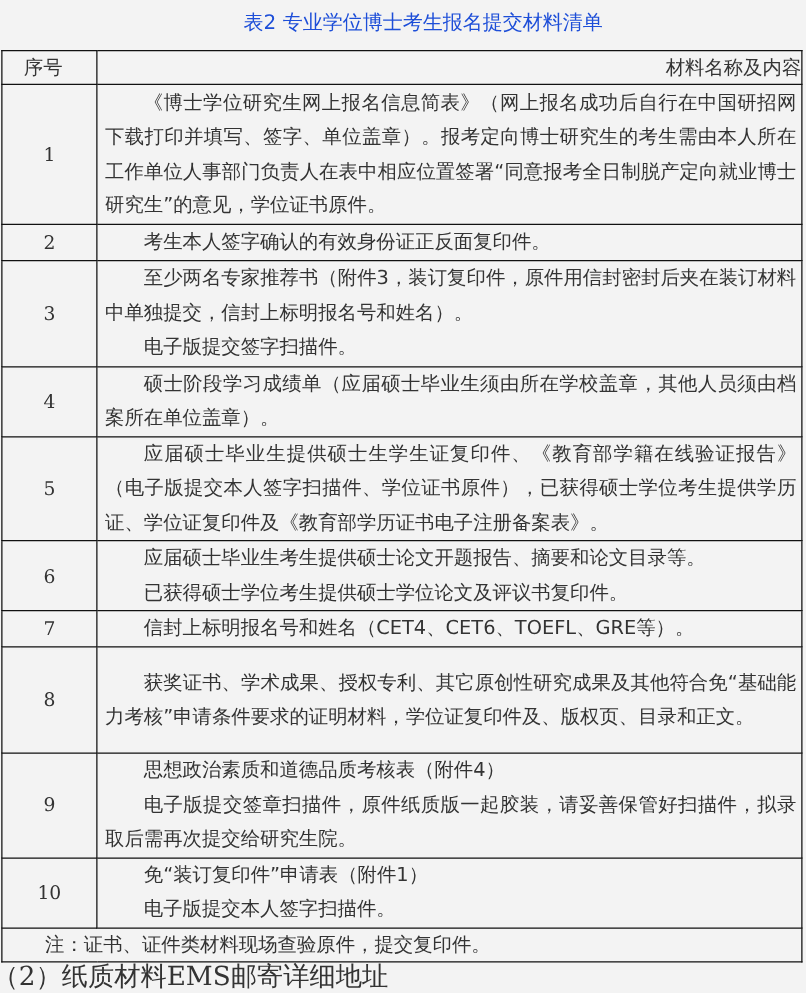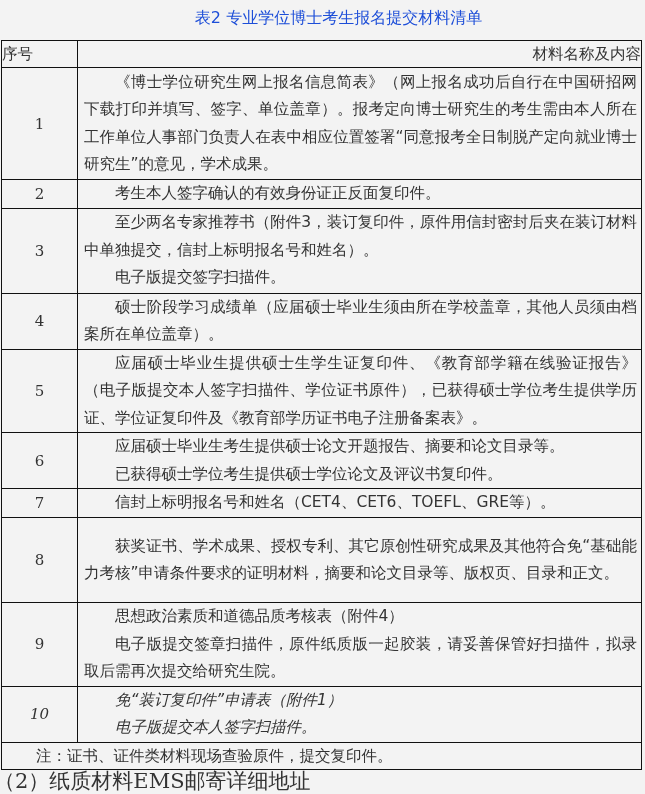--- a/index.html
+++ b/index.html
@@ -13,21 +13,21 @@
     position: absolute; top: 6px; left: 16px; width: 645px;
     text-align: center; font-size: 16px; line-height: 24px; color: #1d4ed8;
   }
   table {
     position: absolute; top: 40px; left: 1px;
     width: 641px; border-collapse: collapse;
     font-size: 15.5px; color: #333; table-layout: fixed;
   }
   td, th { border: 1.5px solid #111; padding: 0; vertical-align: middle; }
   th { font-weight: normal; height: 26px; }
-  th.num { text-align: left; padding-right: 10px; }
+  th.num { text-align: center; padding-right: 10px; }
   th.content { text-align: right; }
   td.num { text-align: center; font-family: "DejaVu Serif", "Liberation Serif", serif; font-size: 15px; }
   td.content { padding: 0 4px 0 6px; line-height: 27.5px; text-align: justify; }
   .p { text-indent: 2em; margin: 0; }
   td.note { padding-left: 34px; line-height: 26px; }
   .next-heading {
     position: absolute; top: 767px; left: -6px;
     font-size: 21px; line-height: 28px; color: #333;
     font-family: "DejaVu Serif", "Liberation Serif", serif;
   }
@@ -45,21 +45,21 @@
   <thead>
     <tr>
       <th class="num">序号</th>
       <th class="content">材料名称及内容</th>
     </tr>
   </thead>
   <tbody id="tbody">
       <tr style="height: 112px;">
         <td class="num">1</td>
         <td class="content">
-          <p class="p">《博士学位研究生网上报名信息简表》（网上报名成功后自行在中国研招网下载打印并填写、签字、单位盖章）。报考定向博士研究生的考生需由本人所在工作单位人事部门负责人在表中相应位置签署“同意报考全日制脱产定向就业博士研究生”的意见，学术成果。</p>
+          <p class="p">《博士学位研究生网上报名信息简表》（网上报名成功后自行在中国研招网下载打印并填写、签字、单位盖章）。报考定向博士研究生的考生需由本人所在工作单位人事部门负责人在表中相应位置签署“同意报考全日制脱产定向就业博士研究生”的意见，学位证书原件。</p>
         </td>
       </tr>
       <tr style="height: 27px;">
         <td class="num">2</td>
         <td class="content">
           <p class="p">考生本人签字确认的有效身份证正反面复印件。</p>
         </td>
       </tr>
       <tr style="height: 85px;">
         <td class="num">3</td>
@@ -89,31 +89,31 @@
       </tr>
       <tr style="height: 29px;">
         <td class="num">7</td>
         <td class="content">
           <p class="p">信封上标明报名号和姓名（CET4、CET6、TOEFL、GRE等）。</p>
         </td>
       </tr>
       <tr style="height: 85px;">
         <td class="num">8</td>
         <td class="content">
-          <p class="p">获奖证书、学术成果、授权专利、其它原创性研究成果及其他符合免“基础能力考核”申请条件要求的证明材料，摘要和论文目录等、版权页、目录和正文。</p>
+          <p class="p">获奖证书、学术成果、授权专利、其它原创性研究成果及其他符合免“基础能力考核”申请条件要求的证明材料，学位证复印件及、版权页、目录和正文。</p>
         </td>
       </tr>
       <tr style="height: 83px;">
         <td class="num">9</td>
         <td class="content">
           <p class="p">思想政治素质和道德品质考核表（附件4）</p>
           <p class="p">电子版提交签章扫描件，原件纸质版一起胶装，请妥善保管好扫描件，拟录取后需再次提交给研究生院。</p>
         </td>
       </tr>
-      <tr style="height: 56px; font-style: italic;">
+      <tr style="height: 56px;">
         <td class="num">10</td>
         <td class="content">
           <p class="p">免“装订复印件”申请表（附件1）</p>
           <p class="p">电子版提交本人签字扫描件。</p>
         </td>
       </tr>
     </tbody>
   <tfoot>
     <tr>
       <td colspan="2" class="note">注：证书、证件类材料现场查验原件，提交复印件。</td>

